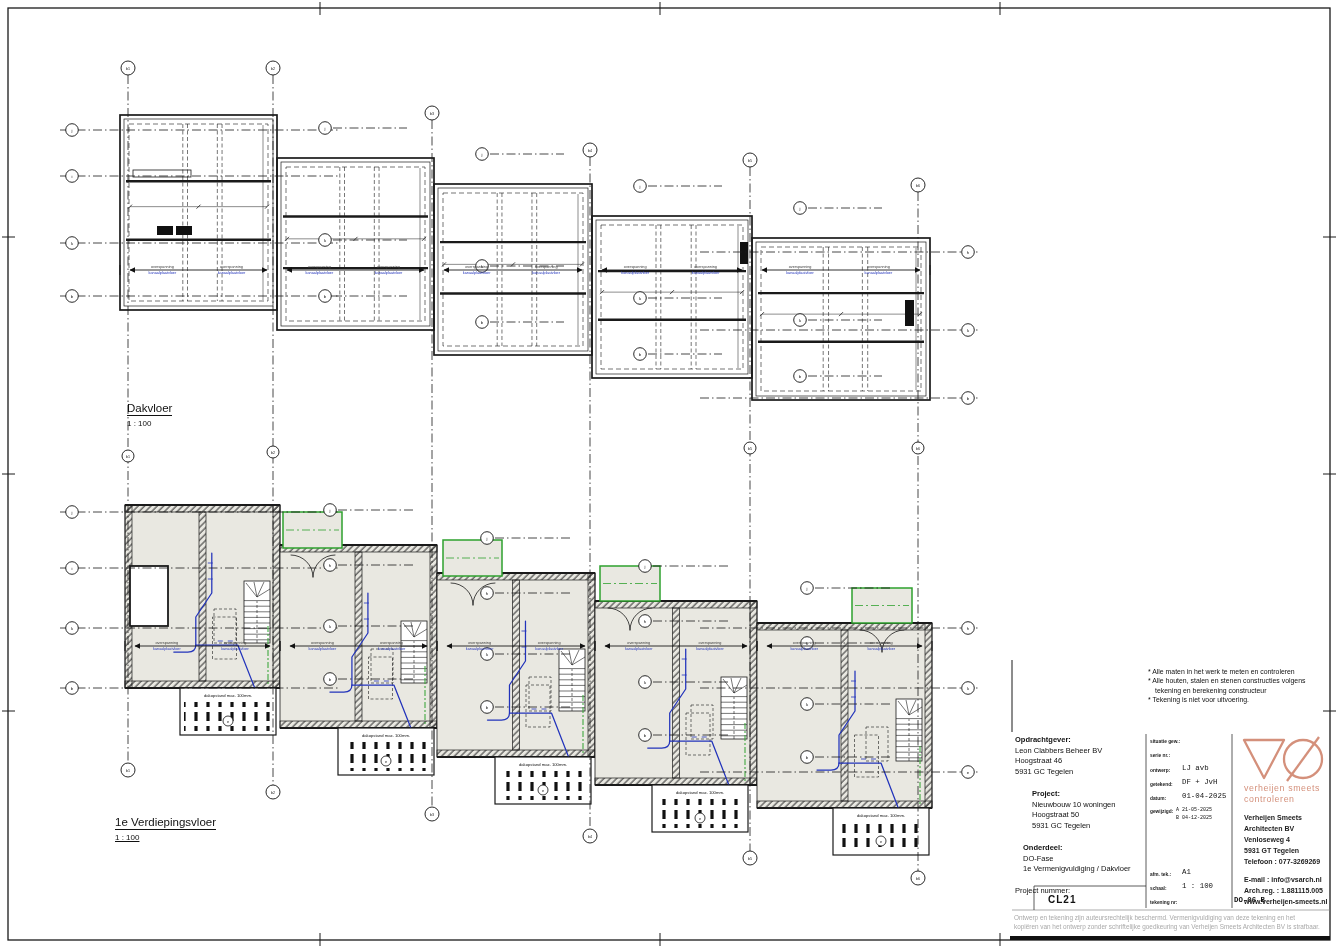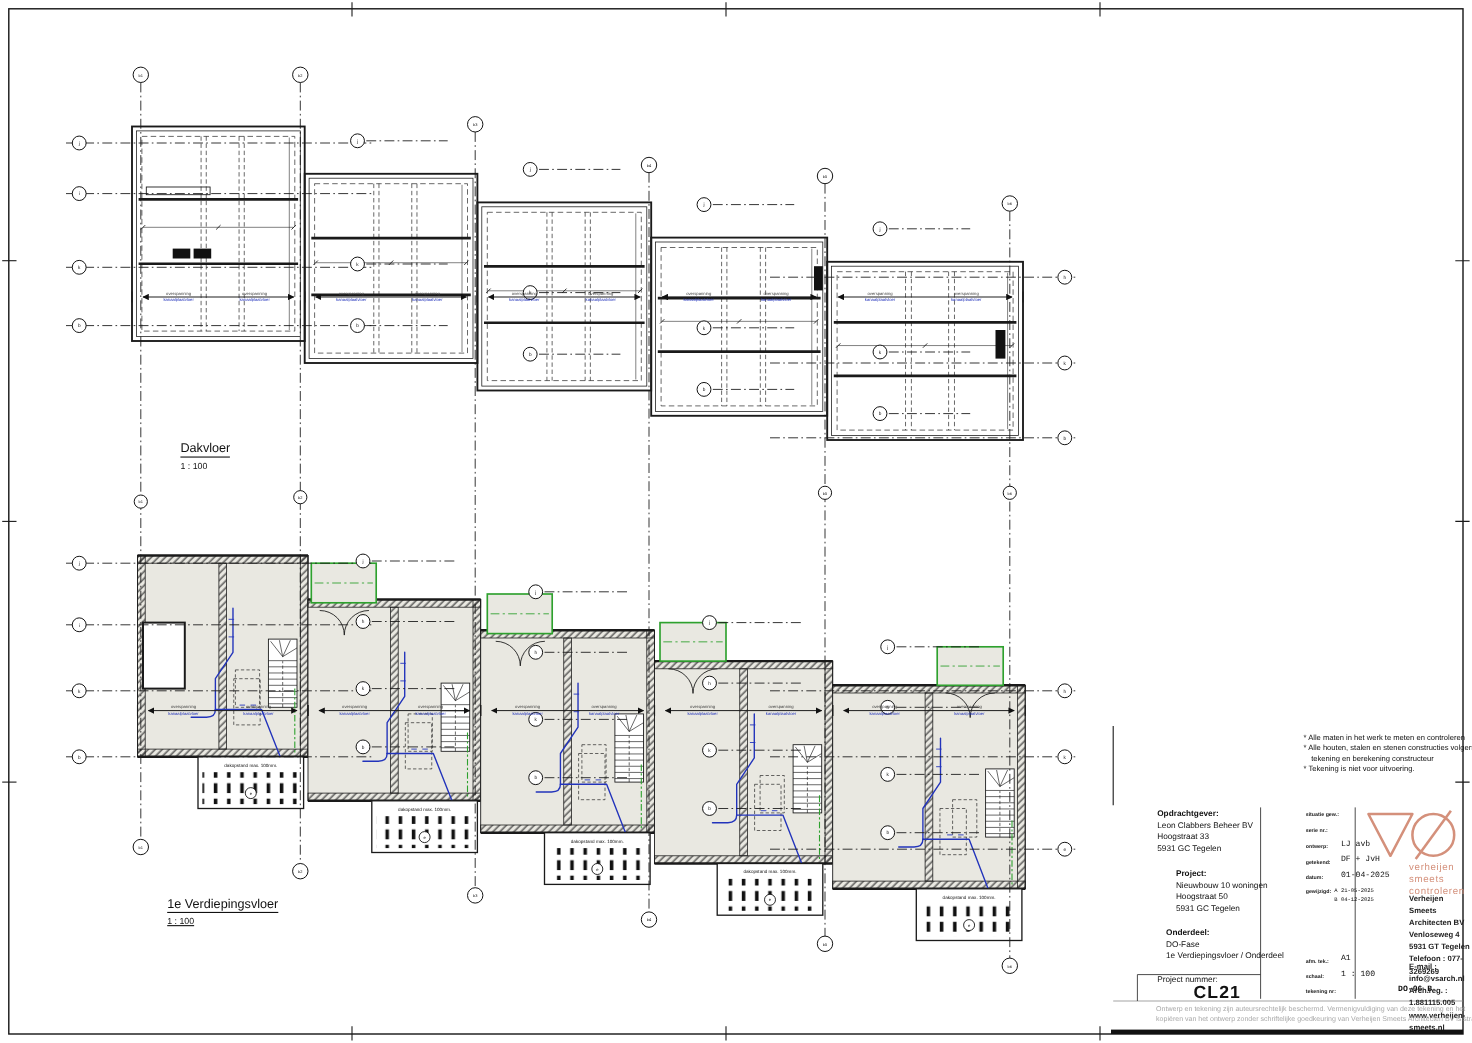--- a/index.html
+++ b/index.html
@@ -1,30 +1,30 @@
 <!DOCTYPE html>
 <html><head>
 <meta charset="utf-8">
 <style>
   html,body{margin:0;padding:0;background:#fff;}
   .sheet{position:relative;width:1338px;height:948px;background:#ffffff;overflow:hidden;
          font-family:"Liberation Sans",sans-serif;color:#111;}
   svg{position:absolute;left:0;top:0;}
-  .abs{position:absolute;margin-left:37px;}
+  .abs{position:absolute;}
   .ptitle{font-size:11.5px;color:#111;border-bottom:1px solid #111;display:inline-block;padding-bottom:1px;}
   .pscale{font-size:8px;color:#111;margin-top:3px;}
   .notes{font-size:6.9px;line-height:9.4px;color:#111;width:190px;}
   .notes .cont{padding-left:7px;}
   .tbcol{font-size:7.5px;line-height:10.6px;}
   .tbcol .hd{font-weight:bold;}
   .metalbl{font-size:4.8px;font-weight:bold;color:#222;}
   .metaval{font-size:7.4px;color:#111;font-family:Liberation Mono, monospace;}
   .metaval.small{font-size:5px;}
   .metaval.bold{font-weight:bold;}
-  .projnum{font-size:16px;font-weight:bold;letter-spacing:1px;}
+  .projnum{font-size:10px;font-weight:bold;letter-spacing:1px;}
   .logocap{font-size:8.8px;letter-spacing:.6px;line-height:11px;}
   .firm{font-size:7px;font-weight:bold;line-height:11px;color:#222;}
   .disc{font-size:6.4px;line-height:9px;color:#a9a9a9;width:330px;}
 </style>
 </head>
 <body>
 
 <div class="sheet">
 
   <svg id="cv" width="1338" height="948" viewBox="0 0 1338 948">
@@ -584,33 +584,33 @@
     <div>* Alle maten in het werk te meten en controleren</div>
     <div>* Alle houten, stalen en stenen constructies volgens</div>
     <div class="cont">tekening en berekening constructeur</div>
     <div>* Tekening is niet voor uitvoering.</div>
   </div>
 
   <div>
     <div class="abs tbcol" style="left:1015px;top:735px;">
       <div class="hd">Opdrachtgever:</div>
       <div>Leon Clabbers Beheer BV</div>
-      <div>Hoogstraat 33</div>
+      <div>Hoogstraat 46</div>
       <div>5931 GC  Tegelen</div>
     </div>
     <div class="abs tbcol" style="left:1032px;top:789px;">
       <div class="hd">Project:</div>
       <div>Nieuwbouw 10 woningen</div>
       <div>Hoogstraat 50</div>
       <div>5931 GC  Tegelen</div>
     </div>
     <div class="abs tbcol" style="left:1023px;top:843px;">
       <div class="hd">Onderdeel:</div>
       <div>DO-Fase</div>
-      <div>1e Verdiepingsvloer / Onderdeel</div>
+      <div>1e Vermenigvuldiging / Dakvloer</div>
     </div>
     <div class="abs tbcol hd" style="left:1015px;top:886px;">Project nummer:</div>
     <div class="abs projnum" style="left:1048px;top:894px;">CL21</div>
 
     <div class="abs metalbl" style="left:1150px;top:739px;">situatie gew.:</div>
     <div class="abs metalbl" style="left:1150px;top:753px;">serie nr.:</div>
     <div class="abs metalbl" style="left:1150px;top:768px;">ontwerp:</div>
     <div class="abs metaval" style="left:1182px;top:764px;">LJ avb</div>
     <div class="abs metalbl" style="left:1150px;top:782px;">getekend:</div>
     <div class="abs metaval" style="left:1182px;top:778px;">DF + JvH</div>

